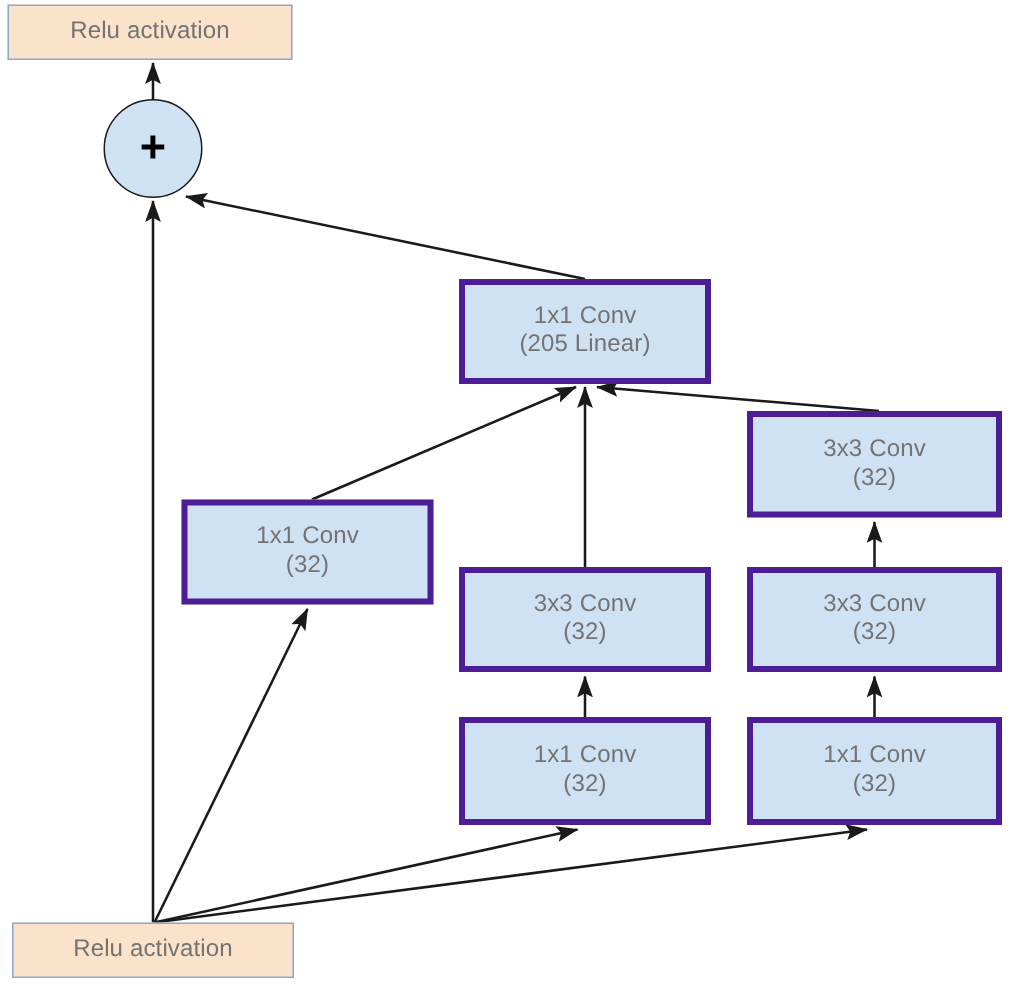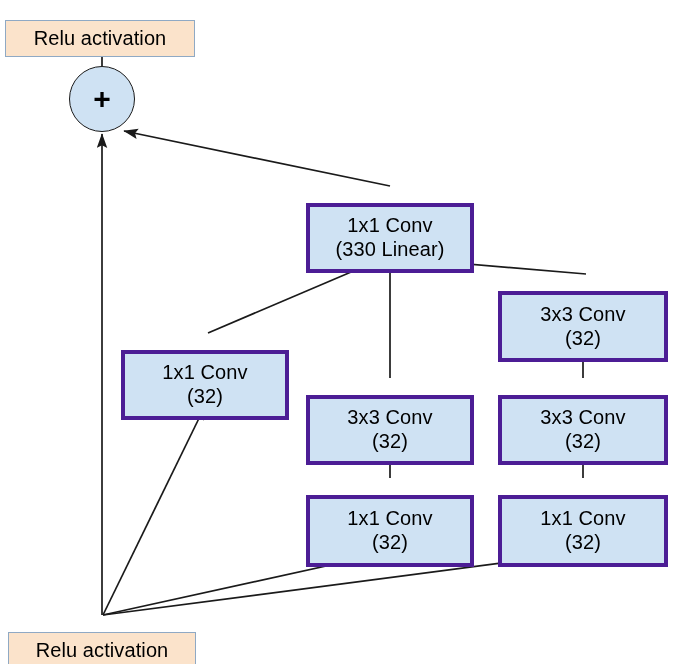--- a/index.html
+++ b/index.html
@@ -28,25 +28,24 @@
   }
   .node {
     position: absolute;
     box-sizing: border-box;
     display: flex;
     flex-direction: column;
     align-items: center;
     justify-content: center;
     text-align: center;
     line-height: 1.18;
-    color: #000000;
-    font-size: 20px;
+    color: #737373;
+    font-size: 16px;
     letter-spacing: 0.1px;
     z-index: 2;
-    margin-top: 17px;
   }
   .node.blue {
     background: #cfe2f3;
     border: 4px solid #4c1d95;
   }
   .node.peach {
     background: #fbe3cb;
     border: 1px solid #8fa9c4;
   }
   .node .line1 { display: block; white-space: nowrap; }
@@ -97,21 +96,21 @@
   <div class="node peach" id="n-relu-top" style="left: 5px; top: 3px; width: 190px; height: 37px;">
     <span class="line1">Relu activation</span>
   </div>
 
   <div class="adder" id="n-adder" style="left: 69px; top: 66px; width: 66px; height: 66px;">
     <span>+</span>
   </div>
 
   <div class="node blue" id="n-conv-merge" style="left: 306px; top: 186px; width: 168px; height: 70px;">
     <span class="line1">1x1 Conv</span>
-    <span class="line2">(330 Linear)</span>
+    <span class="line2">(205 Linear)</span>
   </div>
 
   <div class="node blue" id="n-branch-c-top" style="left: 498px; top: 274px; width: 170px; height: 71px;">
     <span class="line1">3x3 Conv</span>
     <span class="line2">(32)</span>
   </div>
 
   <div class="node blue" id="n-branch-a-conv" style="left: 121px; top: 333px; width: 168px; height: 70px;">
     <span class="line1">1x1 Conv</span>
     <span class="line2">(32)</span>

